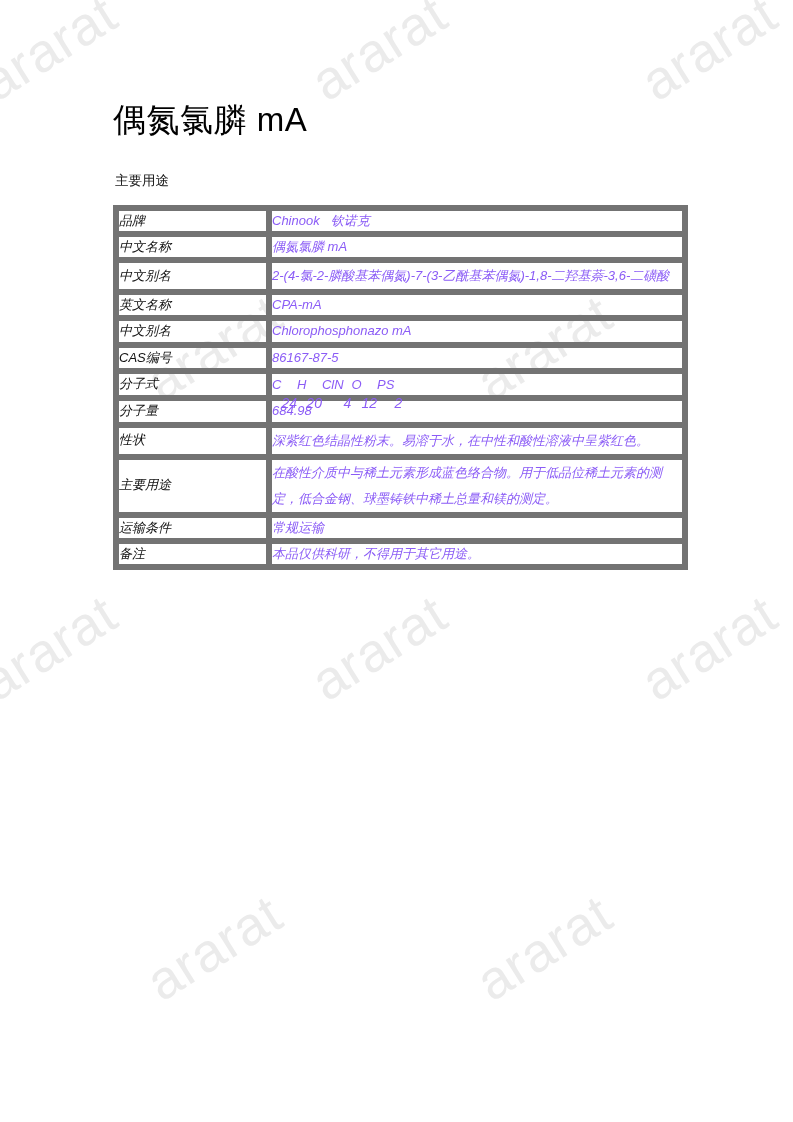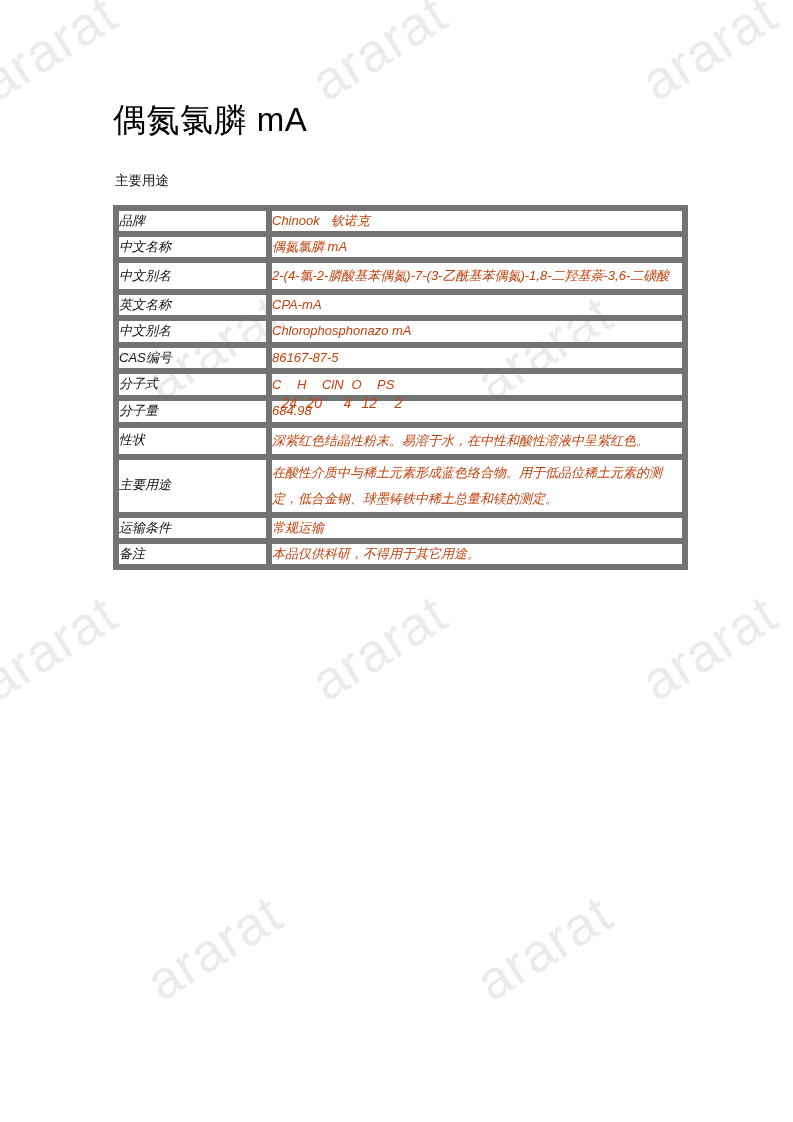--- a/index.html
+++ b/index.html
@@ -91,21 +91,21 @@
   td.prop-label {
     padding: 7px 0 7px 13px;
     font-size: 13px;
     color: #111111;
     line-height: 1.55;
     white-space: nowrap;
   }
   td.prop-value {
     padding: 7px 8px 7px 11px;
     font-size: 13px;
-    color: #c2410c;
+    color: #8b5cf6;
     line-height: 1.95;
   }
   td.prop-value.single-line {
     line-height: 1.55;
     white-space: nowrap;
   }
   td.prop-value.wrap-line {
     line-height: 2.0;
     padding-top: 6px;
     padding-bottom: 6px;

